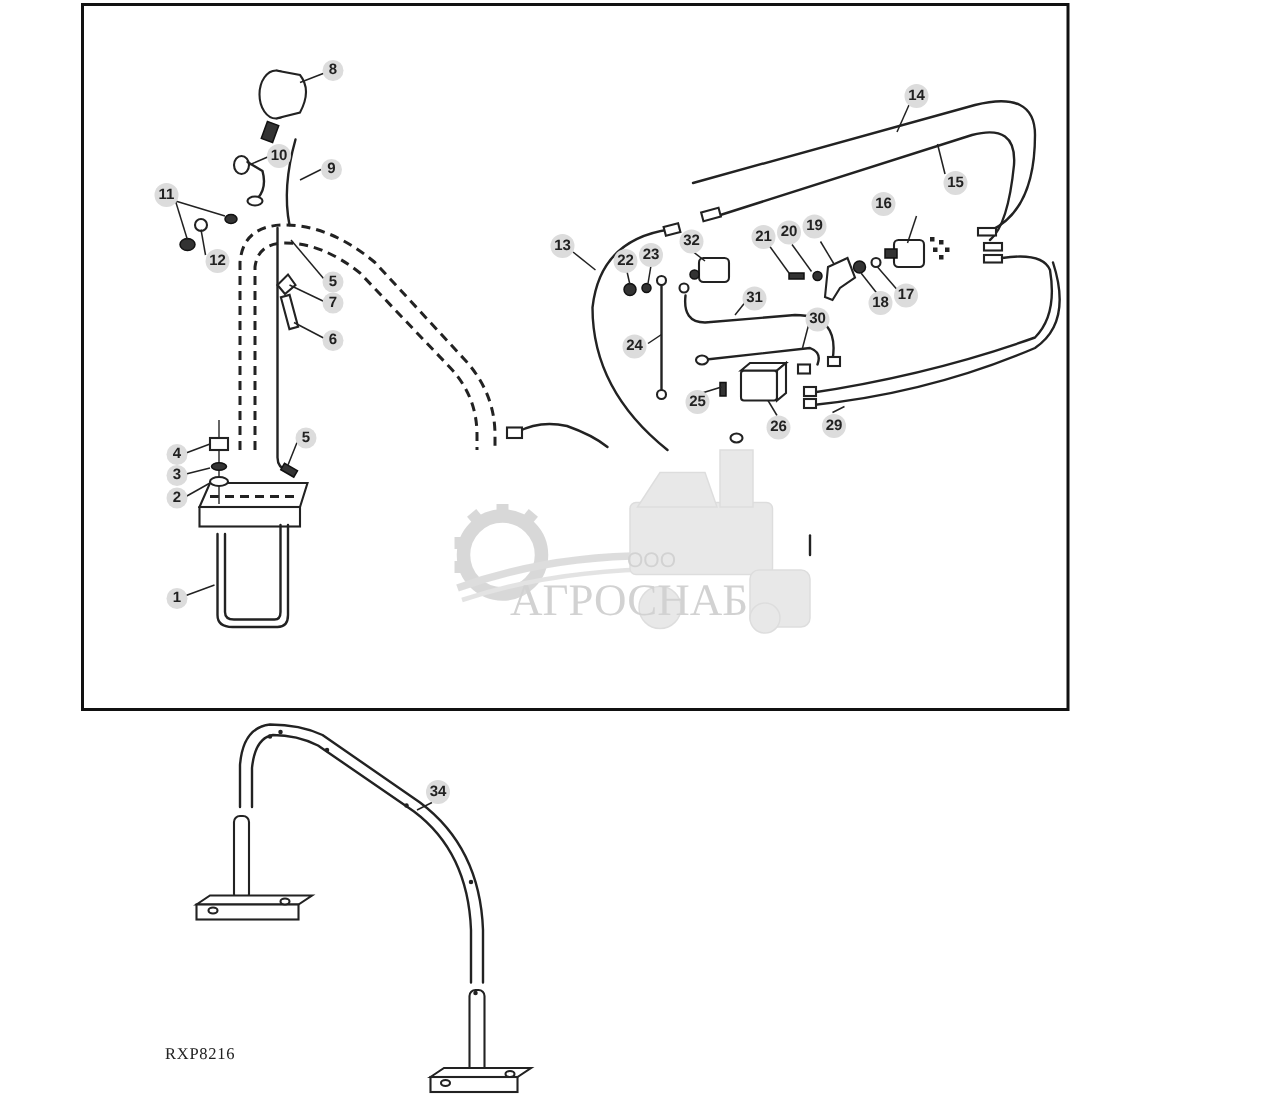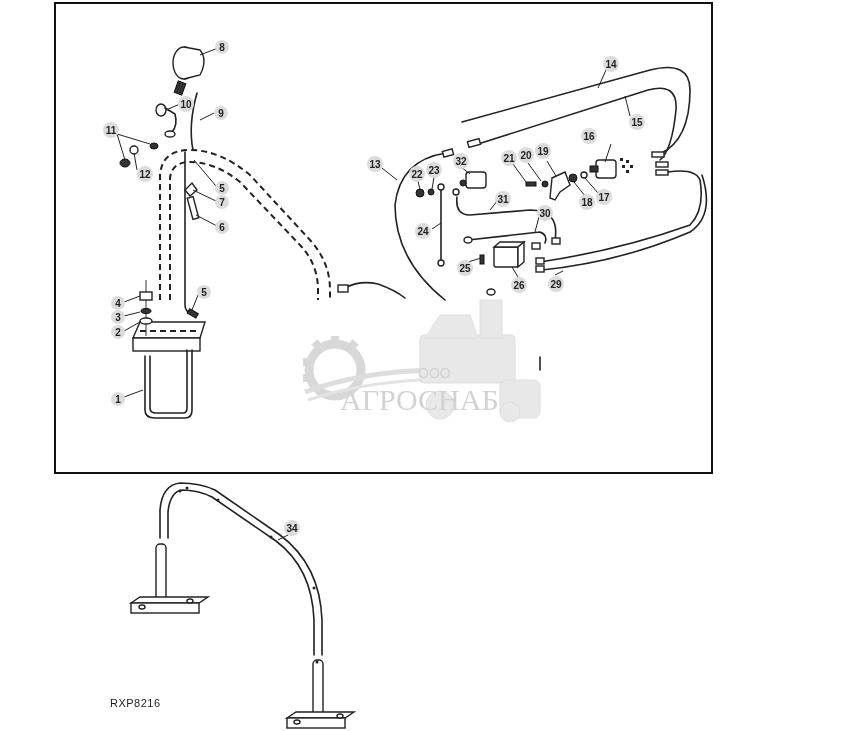--- a/index.html
+++ b/index.html
@@ -7,21 +7,21 @@
   #diagram { position:absolute; left:0; top:0; width:841px; height:731px; }
   .frame { fill:none; stroke:#111; stroke-width:2; }
   .line { fill:none; stroke:#222; stroke-width:1.6; stroke-linecap:round; stroke-linejoin:round; }
   .thin { fill:none; stroke:#333; stroke-width:1; }
   .dash { fill:none; stroke:#222; stroke-width:2; stroke-dasharray:6 4; }
   .part { fill:#fff; stroke:#222; stroke-width:1.4; }
   .dark { fill:#333; stroke:#111; stroke-width:1; }
   .leader { fill:none; stroke:#222; stroke-width:1; }
   .callout-circle { fill:#dcdcdc; stroke:none; }
   .callout-text { font-family:"Liberation Sans", sans-serif; font-size:10px; font-weight:bold; fill:#222; text-anchor:middle; dominant-baseline:central; }
-  .ref-code { position:absolute; left:110px; top:697px; font-family:Liberation Sans, sans-serif; font-size:11px; color:#222; letter-spacing:0.5px; }
+  .ref-code { position:absolute; left:110px; top:697px; font-family:Liberation Serif, serif; font-size:11px; color:#222; letter-spacing:0.5px; }
   .wm { opacity:0.32; }
   .wm-text { font-family:"Liberation Serif", serif; font-size:30px; fill:#777; }
   .wm-ooo { font-family:"Liberation Sans", sans-serif; font-size:14px; fill:#777; }
 </style>
 </head>
 <body>
 
 <svg id="diagram" viewBox="0 0 841 731" xmlns="http://www.w3.org/2000/svg">
 
   <rect class="frame" x="55" y="3" width="657" height="470"></rect>

